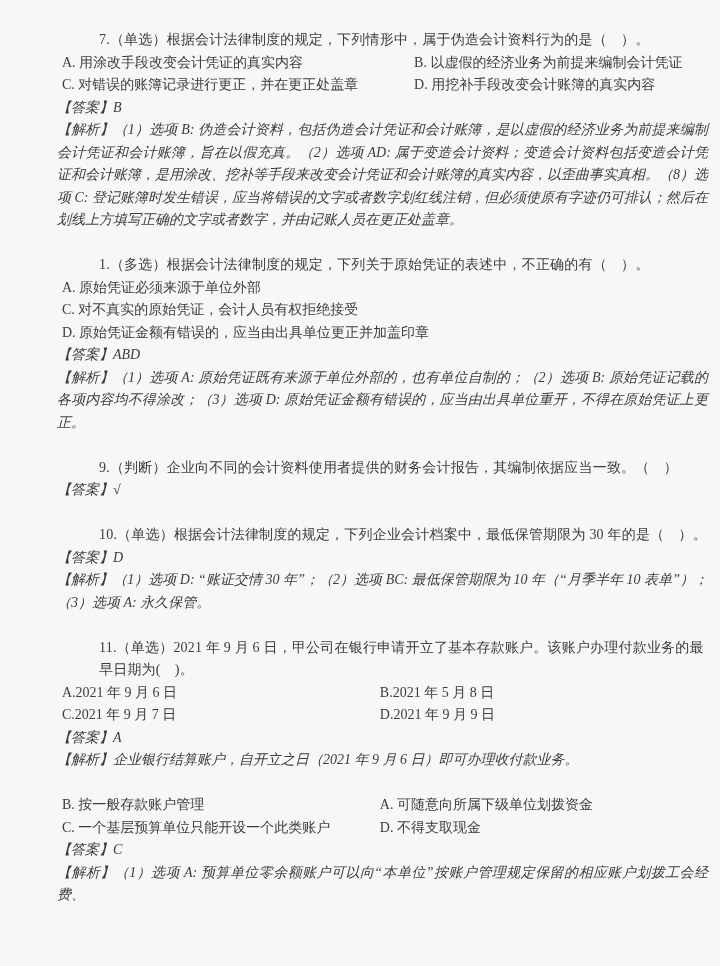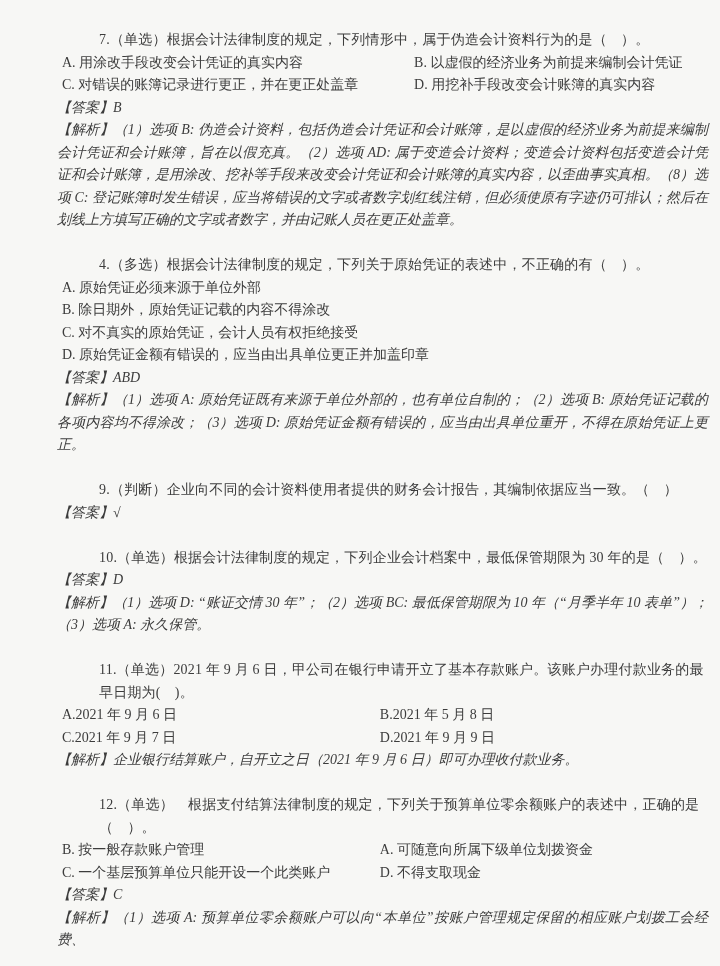--- a/index.html
+++ b/index.html
@@ -50,24 +50,23 @@
       <span class="option">A. 用涂改手段改变会计凭证的真实内容</span>
       <span class="option">B. 以虚假的经济业务为前提来编制会计凭证</span>
       <span class="option">C. 对错误的账簿记录进行更正，并在更正处盖章</span>
       <span class="option">D. 用挖补手段改变会计账簿的真实内容</span>
     </div>
     <p class="answer"><span>【答案】</span><span>B</span></p>
     <p class="analysis"><span>【解析】</span><span>（1）选项 B: 伪造会计资料，包括伪造会计凭证和会计账簿，是以虚假的经济业务为前提来编制会计凭证和会计账簿，旨在以假充真。（2）选项 AD: 属于变造会计资料；变造会计资料包括变造会计凭证和会计账簿，是用涂改、挖补等手段来改变会计凭证和会计账簿的真实内容，以歪曲事实真相。（8）选项 C: 登记账簿时发生错误，应当将错误的文字或者数字划红线注销，但必须使原有字迹仍可排认；然后在划线上方填写正确的文字或者数字，并由记账人员在更正处盖章。</span></p>
   </section>
 
   <section class="question">
-    <p class="q-title">4.（多选）根据会计法律制度的规定，下列关于原始凭证的表述中，不正确的有（　）。</p>
+    <p class="q-title">1.（多选）根据会计法律制度的规定，下列关于原始凭证的表述中，不正确的有（　）。</p>
     <div class="options opt-q8">
       <span class="option">A. 原始凭证必须来源于单位外部</span>
-      <span class="option">B. 除日期外，原始凭证记载的内容不得涂改</span>
       <span class="option">C. 对不真实的原始凭证，会计人员有权拒绝接受</span>
       <span class="option">D. 原始凭证金额有错误的，应当由出具单位更正并加盖印章</span>
     </div>
     <p class="answer"><span>【答案】</span><span>ABD</span></p>
     <p class="analysis"><span>【解析】</span><span>（1）选项 A: 原始凭证既有来源于单位外部的，也有单位自制的；（2）选项 B: 原始凭证记载的各项内容均不得涂改；（3）选项 D: 原始凭证金额有错误的，应当由出具单位重开，不得在原始凭证上更正。</span></p>
   </section>
 
   <section class="question">
     <p class="q-title">9.（判断）企业向不同的会计资料使用者提供的财务会计报告，其编制依据应当一致。（　）</p>
     <p class="answer"><span>【答案】</span><span>√</span></p>
@@ -80,25 +79,25 @@
   </section>
 
   <section class="question">
     <p class="q-title">11.（单选）2021 年 9 月 6 日，甲公司在银行申请开立了基本存款账户。该账户办理付款业务的最早日期为(　)。</p>
     <div class="options opt-q11">
       <span class="option">A.2021 年 9 月 6 日</span>
       <span class="option">B.2021 年 5 月 8 日</span>
       <span class="option">C.2021 年 9 月 7 日</span>
       <span class="option">D.2021 年 9 月 9 日</span>
     </div>
+    <p class="answer"><span>【答案】</span><span>A</span></p>
     <p class="analysis"><span>【解析】</span><span>企业银行结算账户，自开立之日（2021 年 9 月 6 日）即可办理收付款业务。</span></p>
   </section>
 
   <section class="question">
-    <p class="q-title">12.（单选）　根据支付结算法律制度的规定，下列关于预算单位零余额账户的表述中，正确的是（　）。</p>
     <div class="options opt-q11">
       <span class="option">B. 按一般存款账户管理</span>
       <span class="option">A. 可随意向所属下级单位划拨资金</span>
       <span class="option">C. 一个基层预算单位只能开设一个此类账户</span>
       <span class="option">D. 不得支取现金</span>
     </div>
     <p class="answer"><span>【答案】</span><span>C</span></p>
     <p class="analysis"><span>【解析】</span><span>（1）选项 A: 预算单位零余额账户可以向“本单位”按账户管理规定保留的相应账户划拨工会经费、</span></p>
   </section>
 

